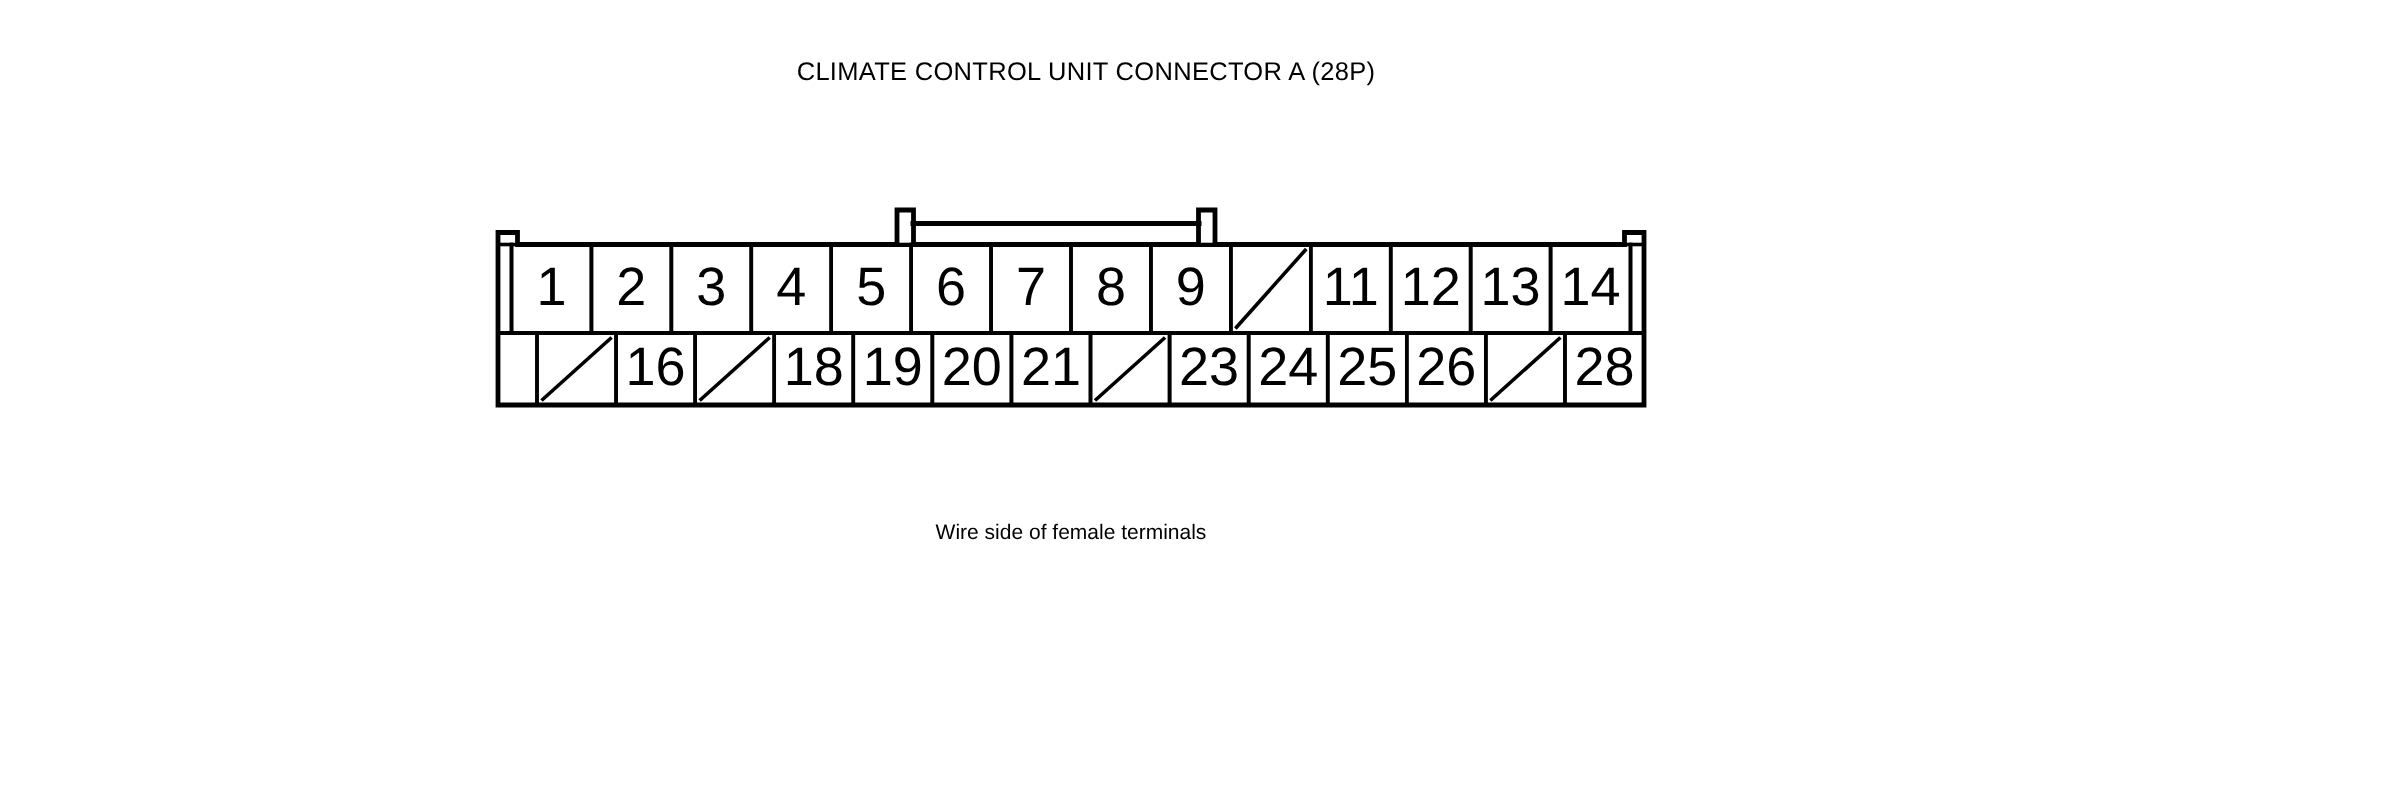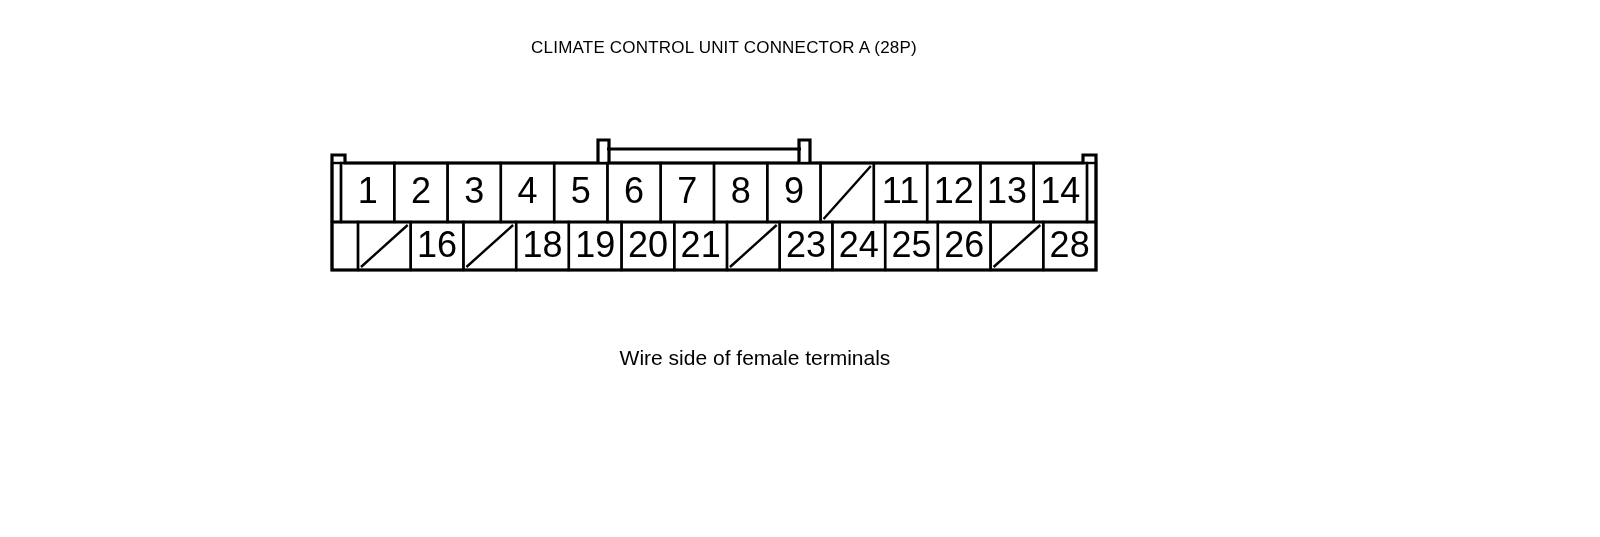--- a/index.html
+++ b/index.html
@@ -34,24 +34,23 @@
     color: #000;
     white-space: nowrap;
   }
 
   .caption {
     position: absolute;
     left: 0;
     top: 346px;
     width: 1428px;
     text-align: center;
-    font-size: 21px;
+    font-size: 14px;
     color: #000;
     white-space: nowrap;
-    padding-left: 41px;
   }
 
   #connector-svg {
     position: absolute;
     left: 0;
     top: 0;
   }
 
   .cell-num {
     font-family: "Liberation Sans", sans-serif;

